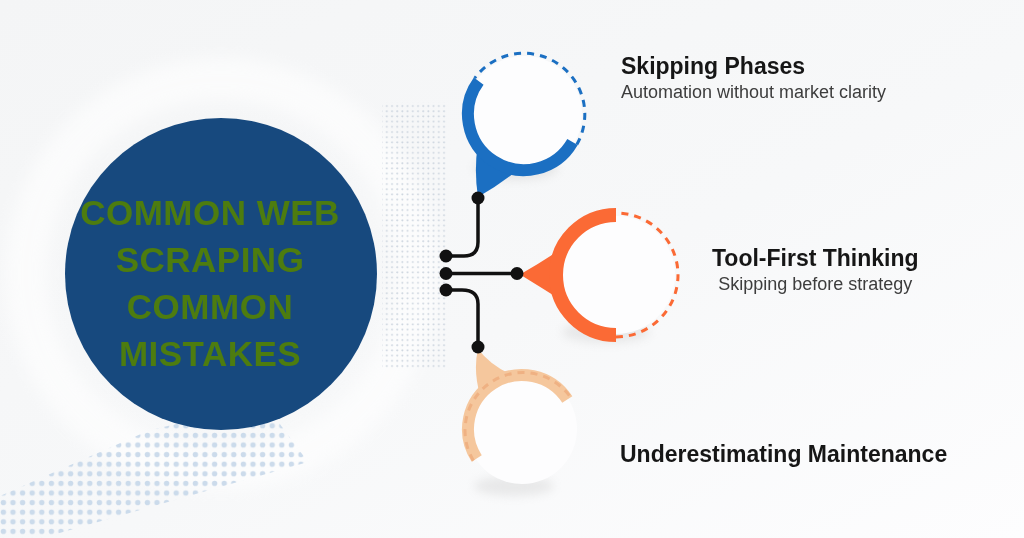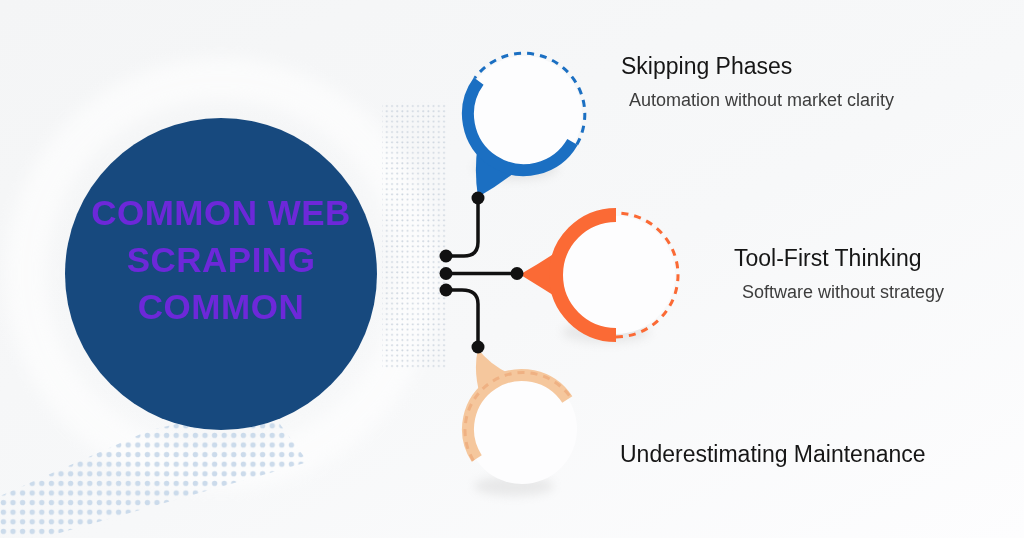--- a/index.html
+++ b/index.html
@@ -3,37 +3,37 @@
 <meta charset="utf-8">
 <style>
   html,body{margin:0;padding:0;background:#e9e9ea;}
   .canvas{
     position:relative;width:1024px;height:538px;overflow:hidden;
     font-family:"Liberation Sans","DejaVu Sans",sans-serif;
     background:#f6f7f8;
   }
   .canvas svg{position:absolute;left:0;top:0;}
   .hub-text{
-    position:absolute;left:61px;top:189px;width:320px;
-    text-align:center;color:#6d28d9;font-weight:700;
+    position:absolute;left:50px;top:189px;width:320px;
+    text-align:center;color:#4d7c0f;font-weight:700;
     font-size:35px;line-height:47px;letter-spacing:0.5px;
   }
   .hub-text div{white-space:nowrap;}
   .item{position:absolute;}
   .item .item-title{
-    margin:0;font-size:23px;line-height:28px;font-weight:400;color:#161616;
+    margin:0;font-size:23px;line-height:28px;font-weight:700;color:#161616;
     white-space:nowrap;
   }
   .item .item-subtitle{
-    margin:8px;font-size:18px;line-height:24px;font-weight:400;color:#3d3d3d;
+    margin:0;font-size:18px;line-height:24px;font-weight:400;color:#3d3d3d;
     white-space:nowrap;
     text-align:center;
   }
   .item-1{left:621px;top:52px;}
-  .item-2{left:734px;top:244px;}
+  .item-2{left:712px;top:244px;}
   .item-3{left:620px;top:440px;}
 </style>
 </head>
 <body>
 
 <div class="canvas">
 
   <svg width="1024" height="538" viewBox="0 0 1024 538">
     <defs>
       <linearGradient id="bgGrad" x1="0" y1="0" x2="1" y2="1">
@@ -100,29 +100,30 @@
       <circle cx="446" cy="290" r="6.5"></circle>
       <circle cx="517" cy="273.5" r="6.5"></circle>
       <circle cx="478" cy="347" r="6.5"></circle>
     </g>
   </svg>
 
   <div class="hub-text">
     <div>COMMON WEB</div>
     <div>SCRAPING</div>
     <div>COMMON</div>
+    <div>MISTAKES</div>
   </div>
 
   <div class="item item-1">
     <h2 class="item-title">Skipping Phases</h2>
     <p class="item-subtitle">Automation without market clarity</p>
   </div>
 
   <div class="item item-2">
     <h2 class="item-title">Tool-First Thinking</h2>
-    <p class="item-subtitle">Software without strategy</p>
+    <p class="item-subtitle">Skipping before strategy</p>
   </div>
 
   <div class="item item-3">
     <h2 class="item-title">Underestimating Maintenance</h2>
   </div>
 
 </div>
 
 </body></html>

